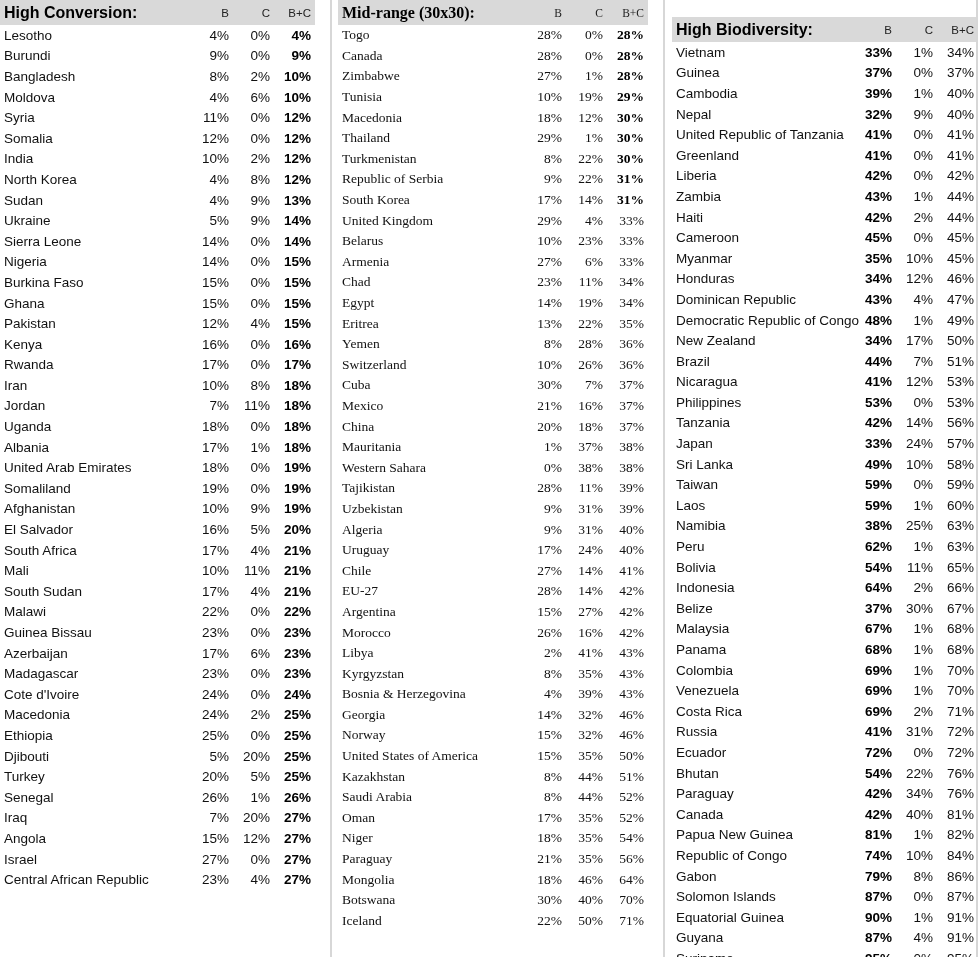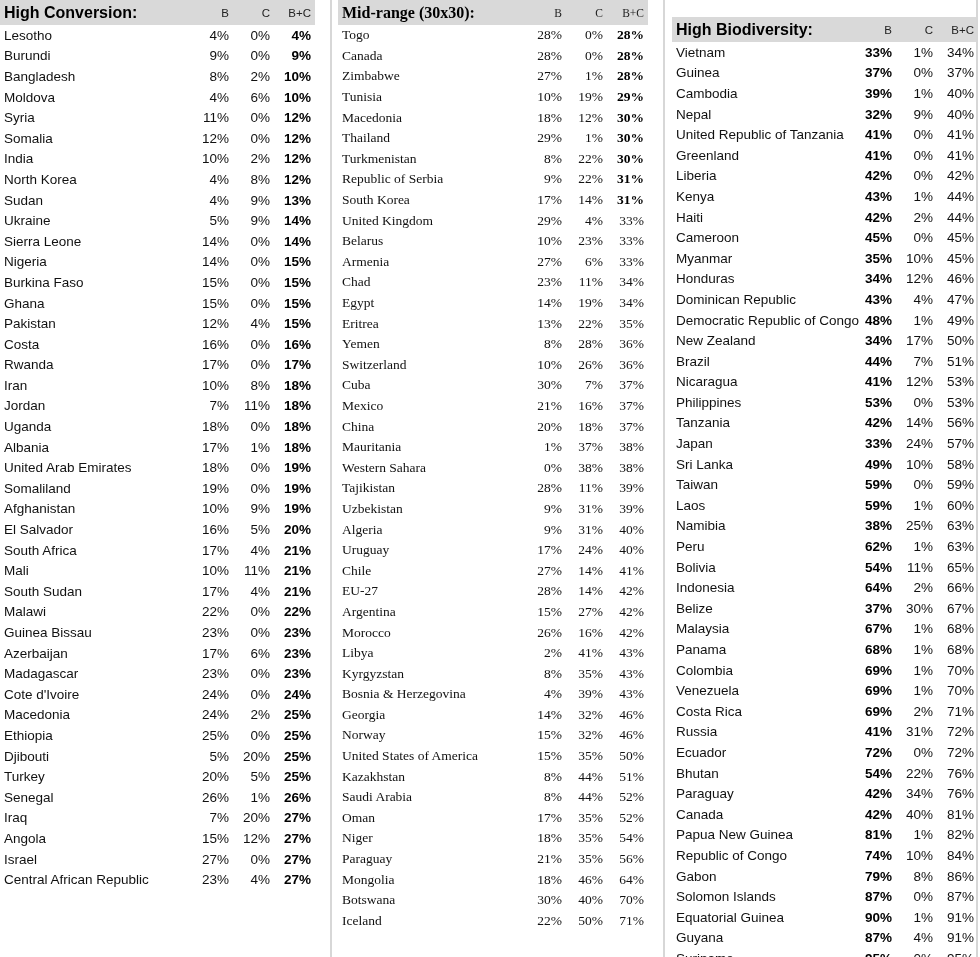--- a/index.html
+++ b/index.html
@@ -160,21 +160,21 @@
           <span class="v c">0%</span>
           <span class="v bc bold">15%</span>
         </div>
         <div class="row">
           <span class="name">Pakistan</span>
           <span class="v b">12%</span>
           <span class="v c">4%</span>
           <span class="v bc bold">15%</span>
         </div>
         <div class="row">
-          <span class="name">Costa</span>
+          <span class="name">Kenya</span>
           <span class="v b">16%</span>
           <span class="v c">0%</span>
           <span class="v bc bold">16%</span>
         </div>
         <div class="row">
           <span class="name">Rwanda</span>
           <span class="v b">17%</span>
           <span class="v c">0%</span>
           <span class="v bc bold">17%</span>
         </div>
@@ -650,21 +650,21 @@
           <span class="v c">0%</span>
           <span class="v bc">41%</span>
         </div>
         <div class="row">
           <span class="name">Liberia</span>
           <span class="v b bold">42%</span>
           <span class="v c">0%</span>
           <span class="v bc">42%</span>
         </div>
         <div class="row">
-          <span class="name">Kenya</span>
+          <span class="name">Zambia</span>
           <span class="v b bold">43%</span>
           <span class="v c">1%</span>
           <span class="v bc">44%</span>
         </div>
         <div class="row">
           <span class="name">Haiti</span>
           <span class="v b bold">42%</span>
           <span class="v c">2%</span>
           <span class="v bc">44%</span>
         </div>

